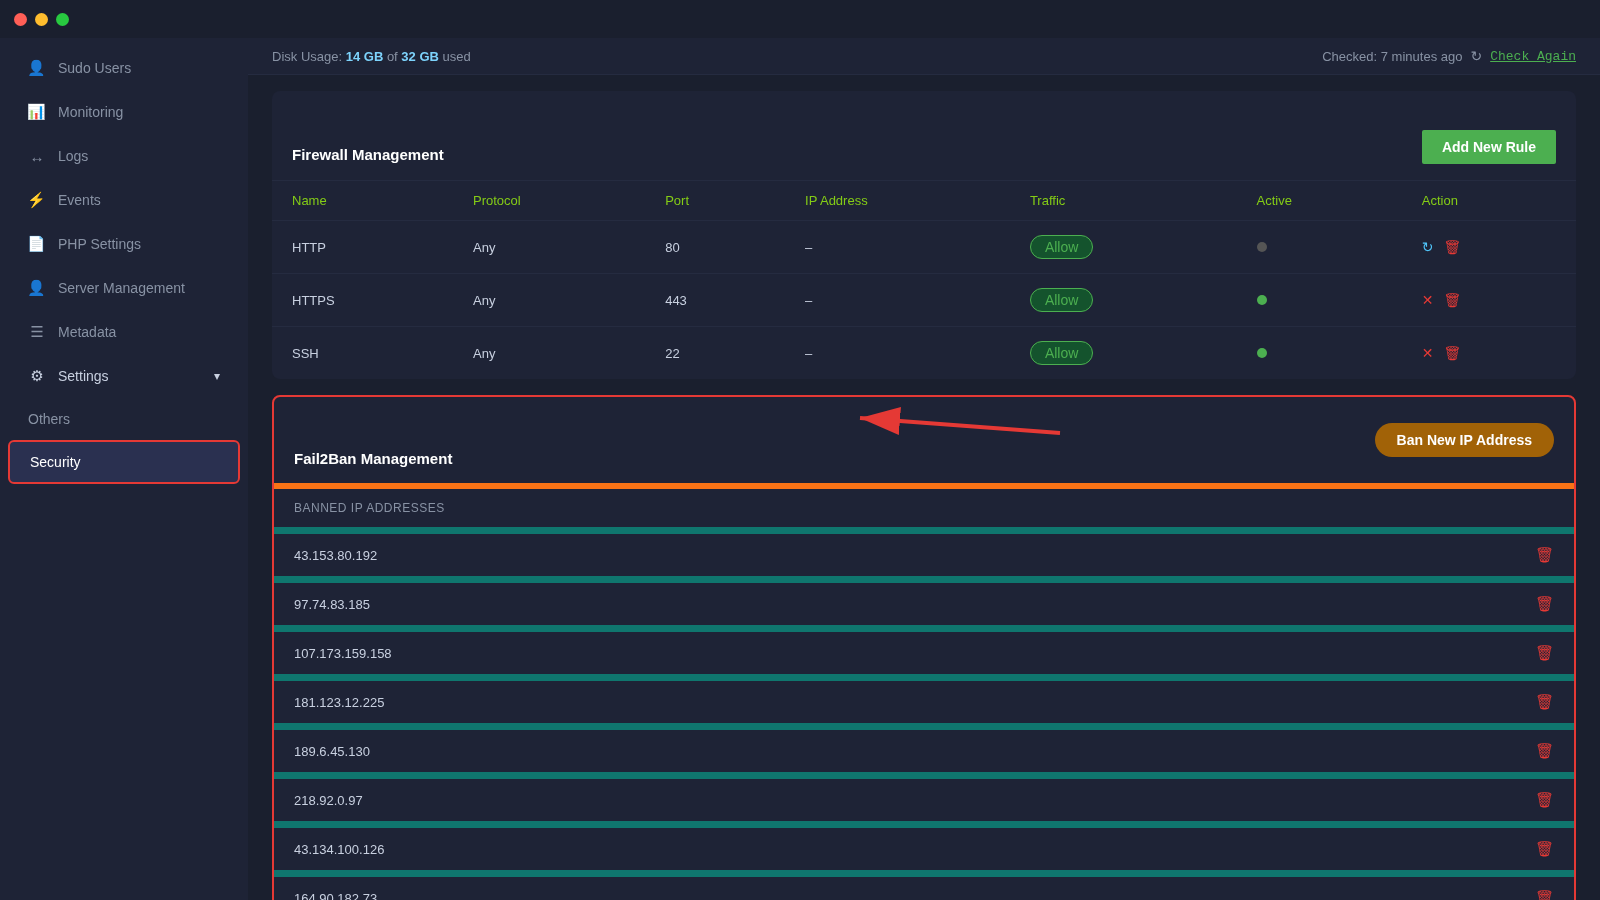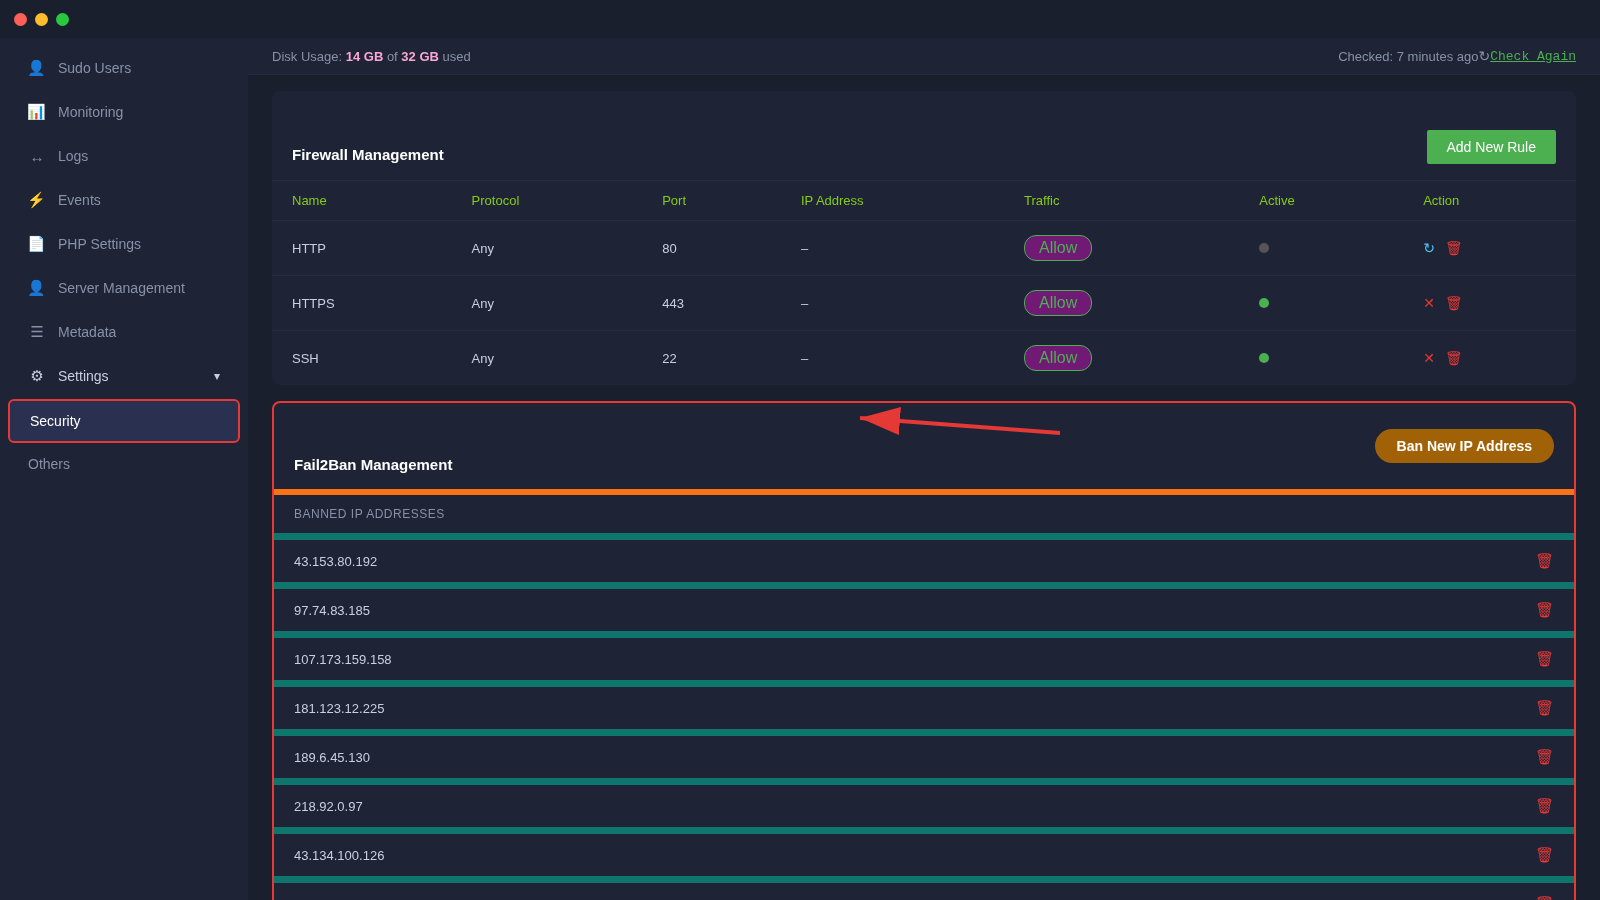--- a/index.html
+++ b/index.html
@@ -96,22 +96,22 @@
       background: #1e2336;
       padding: 10px 24px;
       display: flex;
       align-items: center;
       justify-content: space-between;
       font-size: 13px;
       flex-shrink: 0;
       border-bottom: 1px solid #252b40;
     }
     .topbar-disk { color: #8892a4; }
-    .topbar-disk b { color: #f9a8d4; font-weight: 700; }
-    .topbar-check { display: flex; align-items: center; color: #8892a4; }
+    .topbar-disk b { color: #7dd3fc; font-weight: 700; }
+    .topbar-check { display: flex; align-items: center; gap: 8px; color: #8892a4; }
     .check-again-btn {
       color: #4caf50;
       text-decoration: underline;
       cursor: pointer;
       background: none;
       border: none;
       font-size: 13px;
       font-family: Liberation Mono, monospace;
     }
     .refresh-icon { color: #8892a4; font-size: 14px; }
@@ -137,21 +137,21 @@
       color: #fff;
       margin-top: 37px;
     }
     .add-rule-btn {
       background: #4caf50;
       color: #fff;
       border: none;
       border-radius: 2px;
       padding: 9px 20px;
       font-size: 14px;
-      font-weight: 400;
+      font-weight: 700;
       cursor: pointer;
       margin-top: 23px;
     }
 
     
     .fw-table {
       width: 100%;
       border-collapse: collapse;
     }
     .fw-table th {
@@ -163,26 +163,26 @@
       border-bottom: 1px solid #252b40;
     }
     .fw-table td {
       padding: 14px 20px;
       font-size: 13px;
       color: #c8d0e0;
       border-bottom: 1px solid #252b40;
     }
     .fw-table tr:last-child td { border-bottom: none; }
     .traffic-badge {
-      background: #701a75;
+      background: #14532d;
       color: #4caf50;
       border: 1px solid #4caf50;
       border-radius: 12px;
       padding: 3px 14px;
-      font-size: 16px;
+      font-size: 14px;
       display: inline-block;
     }
     .active-dot {
       width: 10px; height: 10px;
       border-radius: 50%;
       display: inline-block;
     }
     .dot-inactive { background: #555; }
     .dot-active { background: #4caf50; }
     .action-icons { display: flex; align-items: center; gap: 10px; }
@@ -289,25 +289,25 @@
     <div class="sidebar-item">
       <span class="sidebar-icon">☰</span>
       <span>Metadata</span>
     </div>
     <div class="sidebar-item settings-parent">
       <span class="sidebar-icon">⚙</span>
       <span>Settings</span>
       <span class="sidebar-chevron">▾</span>
     </div>
     <div class="sidebar-sub-items">
+      <div class="sidebar-item">
+        <span>Others</span>
+      </div>
       <div class="sidebar-item security-active">
         <span>Security</span>
-      </div>
-      <div class="sidebar-item">
-        <span>Others</span>
       </div>
     </div>
 
   </div>
 
   <div class="content">
 
     <div class="topbar">
       <div class="topbar-disk">
         <span>Disk Usage: </span><b>14 GB</b><span> of </span><b>32 GB</b><span> used</span>

